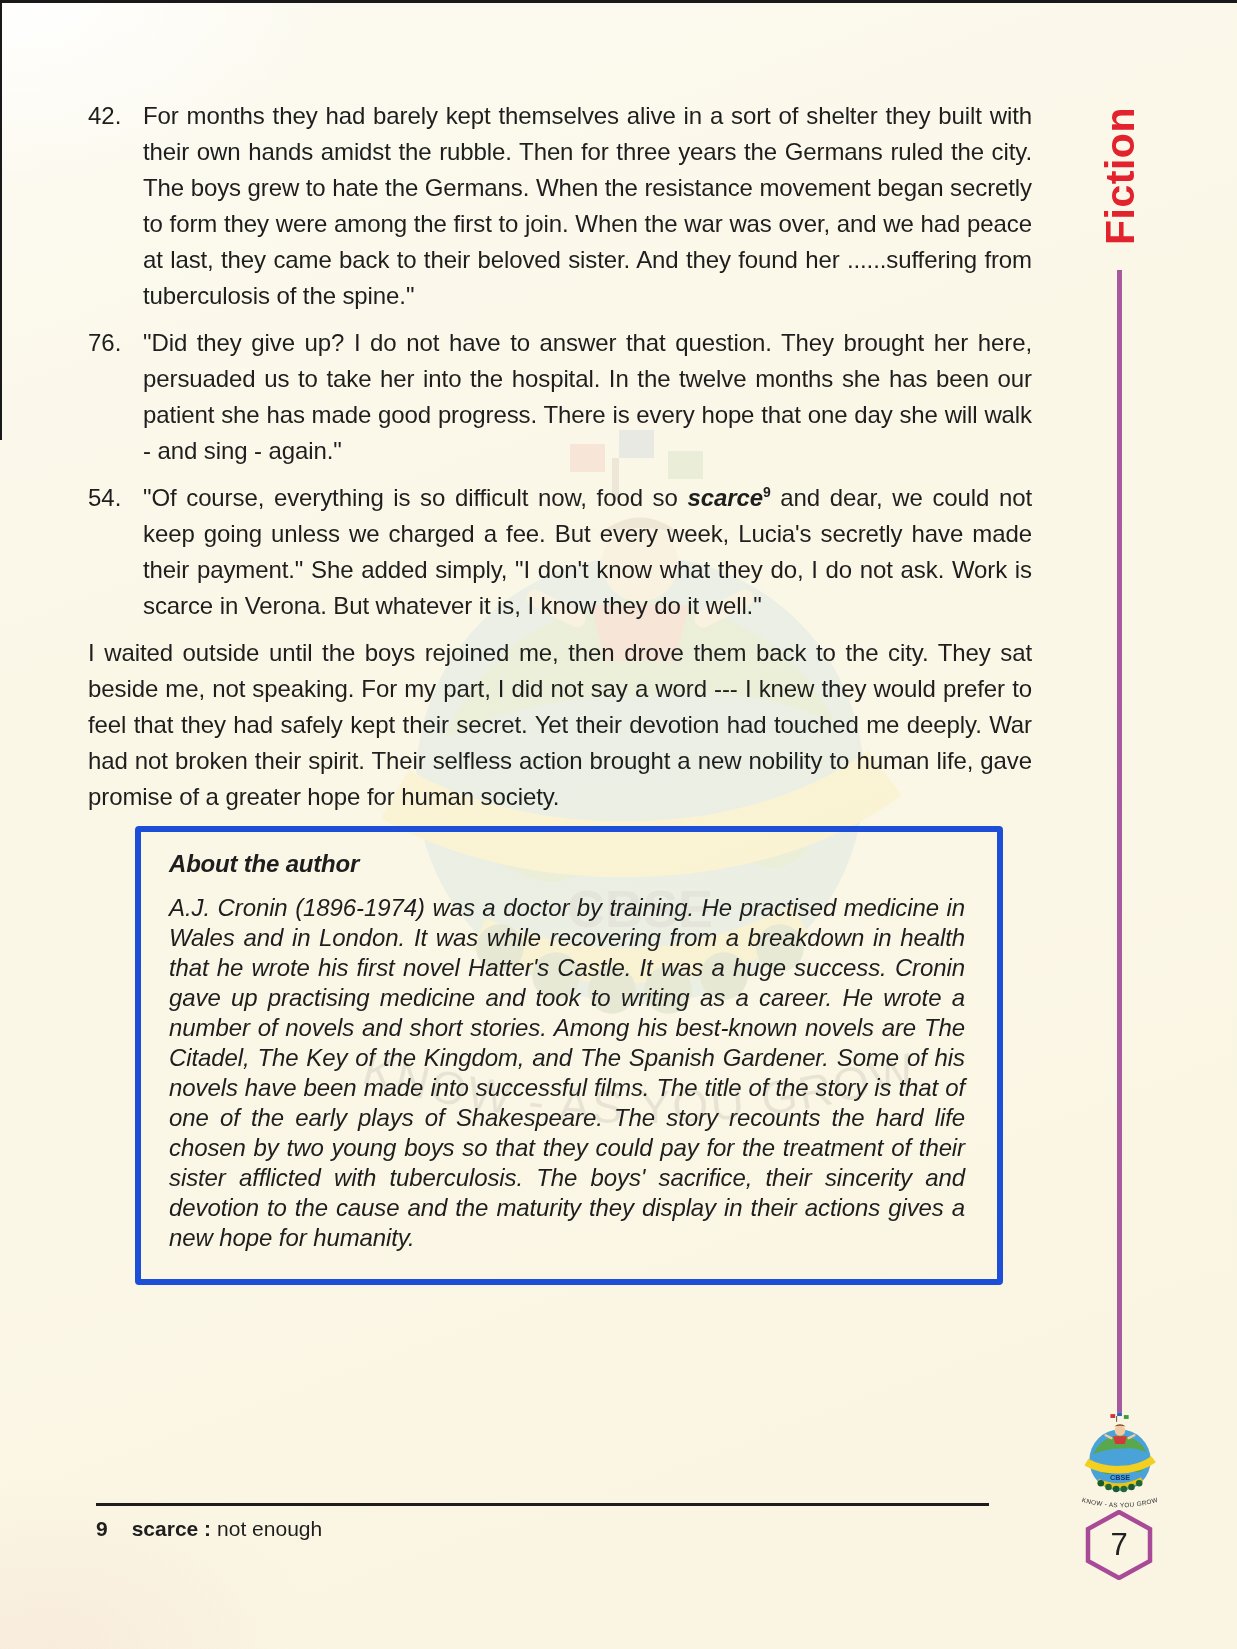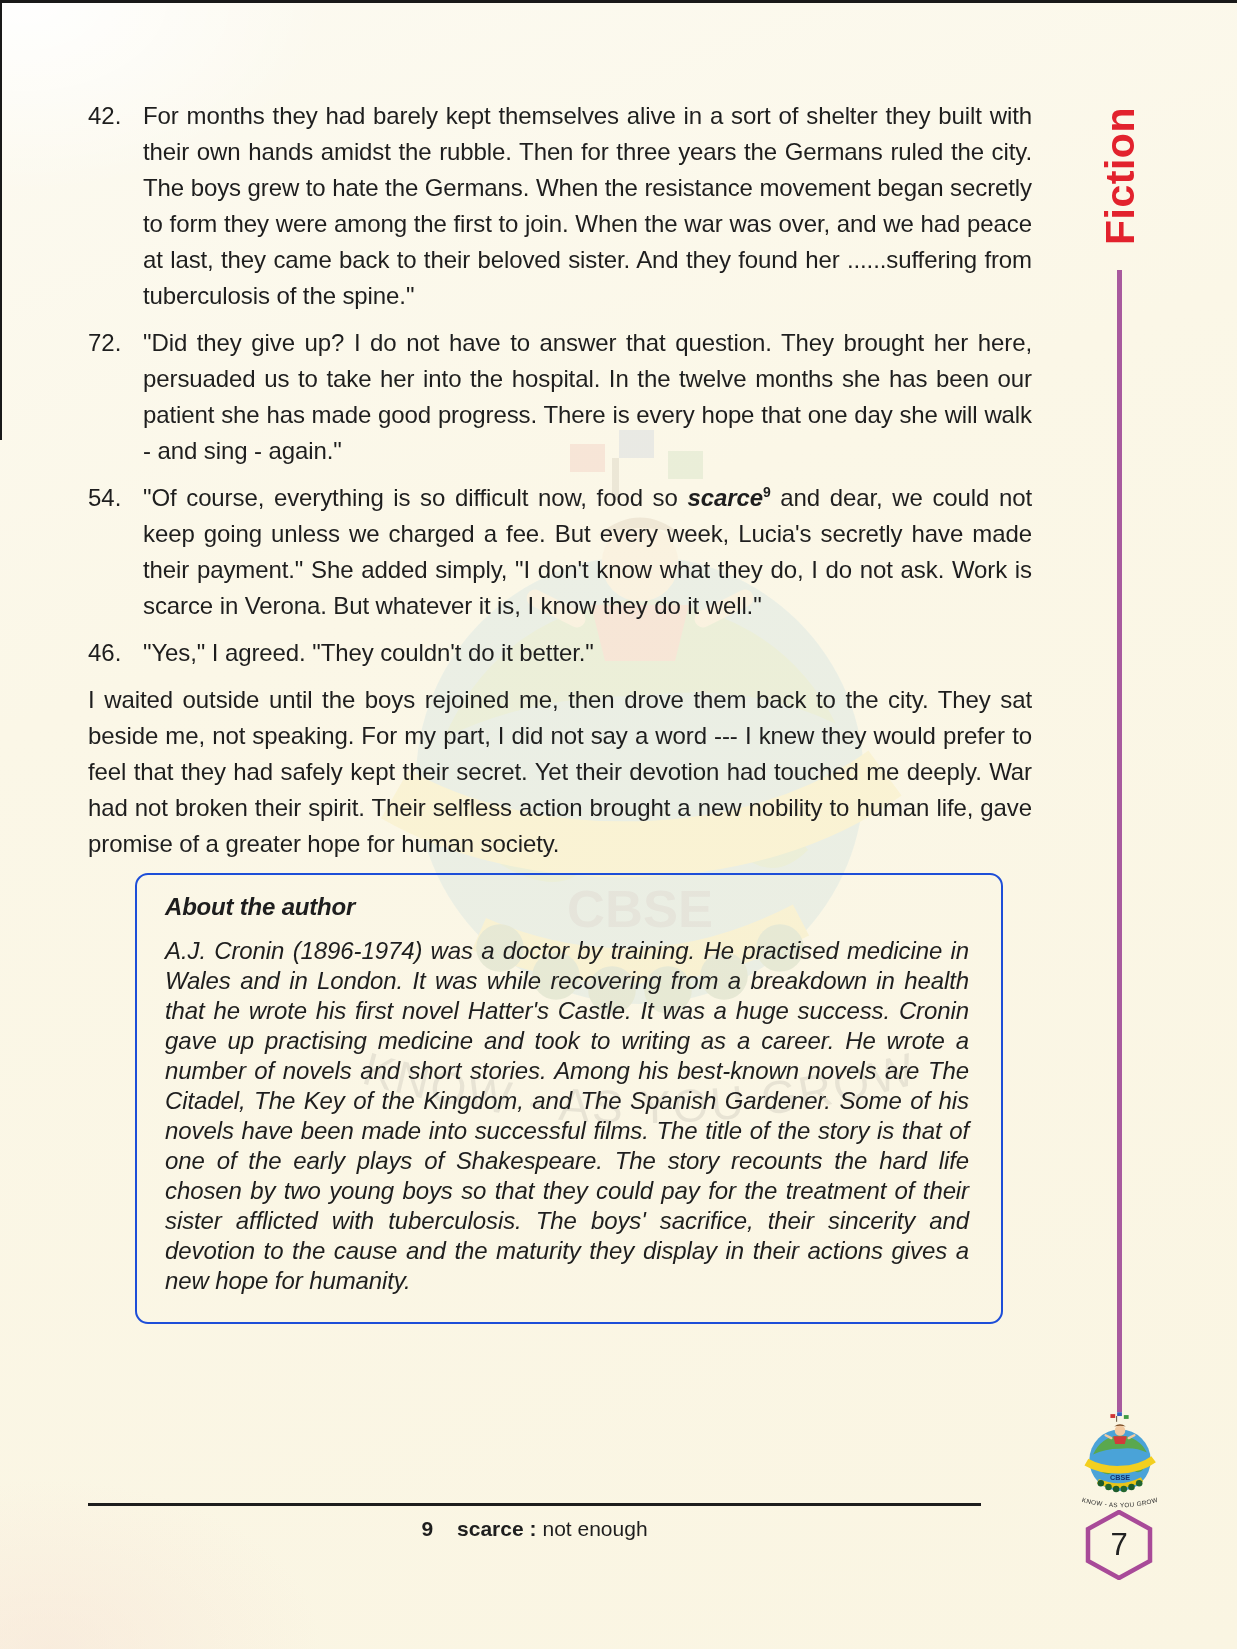--- a/index.html
+++ b/index.html
@@ -37,22 +37,22 @@
     text-align: justify;
     letter-spacing: -0.1px;
   }
   .para .ptext b { font-weight: bold; font-style: italic; }
   .para .ptext sup { font-size: 14px; font-weight: bold; line-height: 0; }
 
   
   .about-box {
     margin: 6px 0 0 47px;
     width: 868px;
-    border: 2px solid #1d4ed8;
-    border-radius: 13px;
+    border: 6px solid #1d4ed8;
+    border-radius: 4px;
     padding: 18px 32px 26px 28px;
     background: transparent;
   }
   .about-box h3 {
     font-size: 24px; font-style: italic; font-weight: bold;
     letter-spacing: -0.2px;
     margin-bottom: 15px;
   }
   .about-box p {
     font-size: 24px; font-style: italic; line-height: 30px;
@@ -81,21 +81,21 @@
   .footer-logo { position: absolute; left: 1072px; top: 1412px; }
 
   .hexagon { position: absolute; left: 1085px; top: 1510px; width: 68px; height: 70px; }
   .hexagon .pageno {
     position: absolute; left: 0; top: 4px; width: 68px; height: 62px;
     display: flex; align-items: center; justify-content: center;
     font-size: 31px; color: #222;
   }
 
   
-  .footnote { position: absolute; left: 88px; top: 1503px; width: 893px; text-align: center; }
+  .footnote { position: absolute; left: 96px; top: 1503px; width: 893px; }
   .footnote .rule { width: 100%; height: 2.5px; background: #1d1d1d; margin-bottom: 11px; }
   .footnote p { font-size: 21px; color: #1e1e1e; }
   .footnote .fn-num { font-weight: bold; margin-right: 24px; }
   .footnote .fn-term { font-weight: bold; margin-right: 6px; }
 </style>
 </head>
 <body>
 
 <svg width="0" height="0" style="position:absolute" aria-hidden="true">
   <defs>
@@ -146,33 +146,29 @@
 
 <main class="content">
 
   <div class="para">
     <span class="num">42.</span>
     <p class="ptext">For months they had barely kept themselves alive in a sort of shelter they built with their own hands amidst the rubble. Then for three years the Germans ruled the city. The boys grew to hate the Germans. When the resistance movement began secretly to form they were among the first to join. When the war was over, and we had peace at last, they came back to their beloved sister. And they found her ......suffering from tuberculosis of the spine."</p>
   </div>
 
 
   <div class="para">
-    <span class="num">72.</span>
+    <span class="num">76.</span>
     <p class="ptext">"Did they give up? I do not have to answer that question. They brought her here, persuaded us to take her into the hospital. In the twelve months she has been our patient she has made good progress. There is every hope that one day she will walk - and sing - again."</p>
   </div>
 
   <div class="para">
     <span class="num">54.</span>
     <p class="ptext"><span>"Of course, everything is so difficult now, food so </span><b>scarce</b><sup>9</sup><span> and dear, we could not keep going unless we charged a fee. But every week, Lucia's secretly have made their payment." She added simply, "I don't know what they do, I do not ask. Work is scarce in Verona. But whatever it is, I know they do it well."</span></p>
   </div>
 
-  <div class="para">
-    <span class="num">46.</span>
-    <p class="ptext">"Yes," I agreed. "They couldn't do it better."</p>
-  </div>
 
   <div class="para">
     <p class="ptext">I waited outside until the boys rejoined me, then drove them back to the city. They sat beside me, not speaking. For my part, I did not say a word --- I knew they would prefer to feel that they had safely kept their secret. Yet their devotion had touched me deeply. War had not broken their spirit. Their selfless action brought a new nobility to human life, gave promise of a greater hope for human society.</p>
   </div>
 
   <section class="about-box">
     <h3>About the author</h3>
     <p>A.J. Cronin (1896-1974) was a doctor by training. He practised medicine in Wales and in London. It was while recovering from a breakdown in health that he wrote his first novel Hatter's Castle. It was a huge success. Cronin gave up practising medicine and took to writing as a career. He wrote a number of novels and short stories. Among his best-known novels are The Citadel, The Key of the Kingdom, and The Spanish Gardener. Some of his novels have been made into successful films. The title of the story is that of one of the early plays of Shakespeare. The story recounts the hard life chosen by two young boys so that they could pay for the treatment of their sister afflicted with tuberculosis. The boys' sacrifice, their sincerity and devotion to the cause and the maturity they display in their actions gives a new hope for humanity.</p>
   </section>
 

